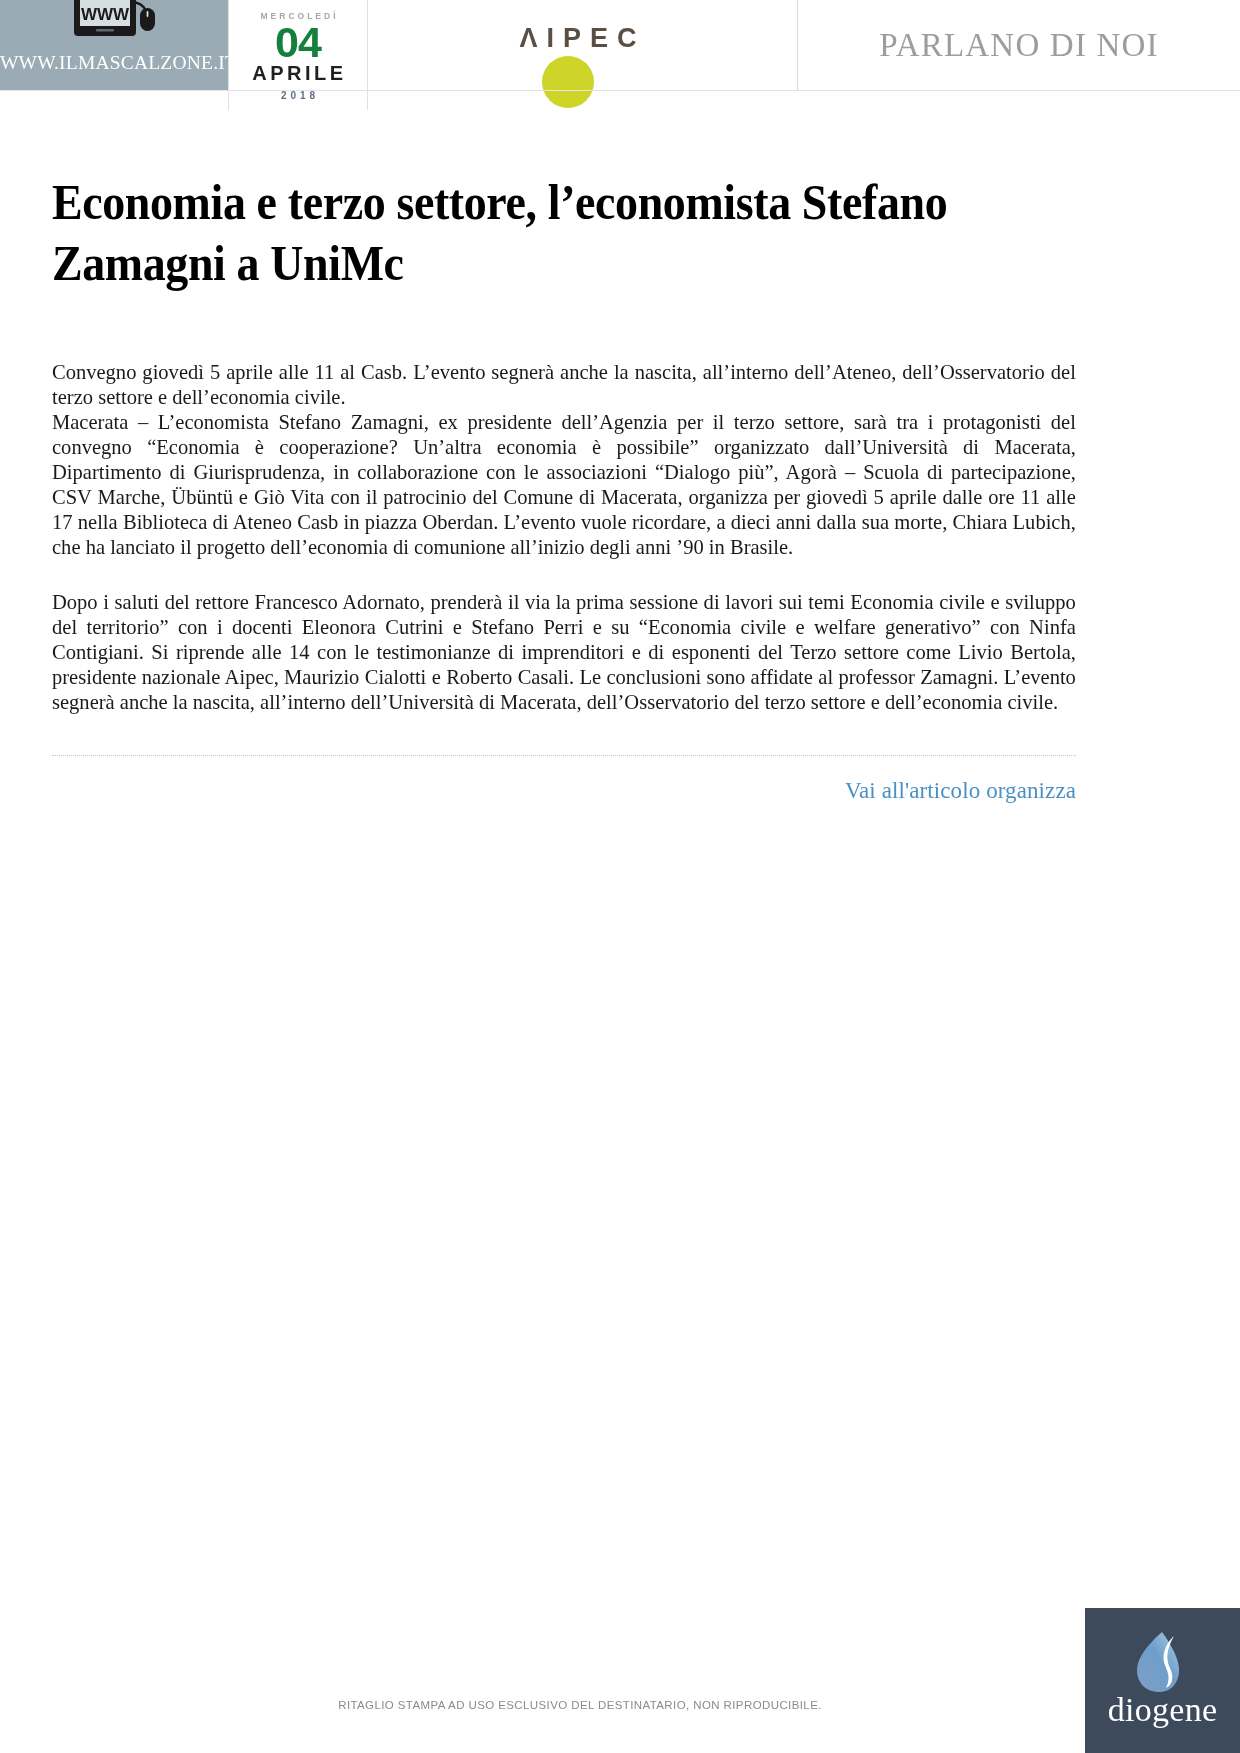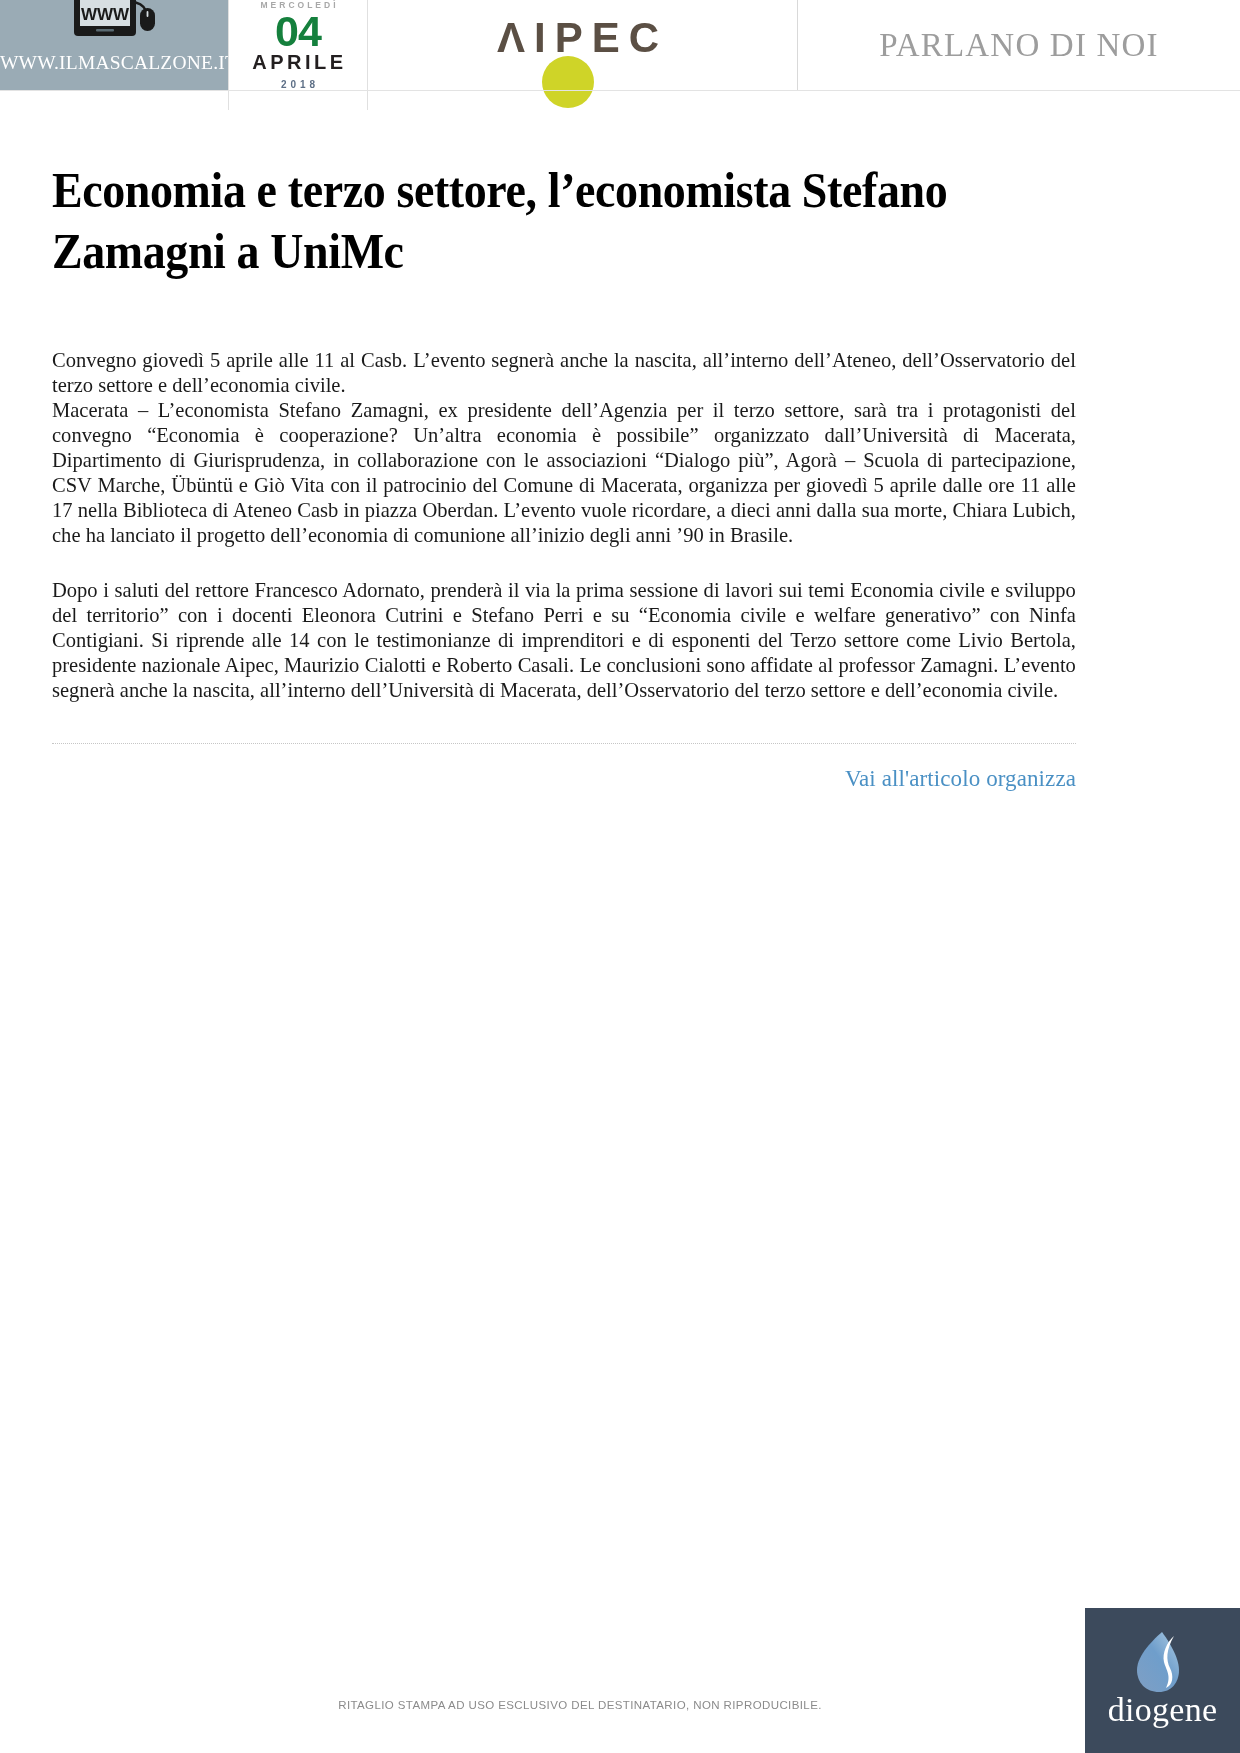--- a/index.html
+++ b/index.html
@@ -67,21 +67,21 @@
 
   
   .date-block {
     flex: 0 0 140px;
     width: 140px;
     height: 110px;
     border-left: 1px solid #e0e0e0;
     border-right: 1px solid #e0e0e0;
     background: #fff;
     text-align: center;
-    padding-top: 0;
+    padding-top: 11px;
     position: relative;
     overflow: visible;
   }
   .date-weekday {
     font-family: "Liberation Sans", sans-serif;
     font-size: 8.5px;
     letter-spacing: 3px;
     color: #a8a8a8;
     font-weight: 700;
     margin-left: 3px;
@@ -123,21 +123,21 @@
     position: relative;
     background: #fff;
   }
   .brand-wordmark {
     position: absolute;
     top: 21px;
     left: 0;
     width: 100%;
     text-align: center;
     font-family: "Liberation Sans", sans-serif;
-    font-size: 42px;
+    font-size: 27px;
     font-weight: 700;
     letter-spacing: 9px;
     color: #5b4f44;
     line-height: 34px;
   }
   .brand-dot {
     position: absolute;
     top: 56px;
     left: 50%;
     transform: translateX(-50%);
@@ -166,21 +166,21 @@
     color: #9d9d9d;
     white-space: nowrap;
   }
 
   
   .article {
     position: absolute;
     top: 90px;
     left: 0;
     width: 1128px;
-    padding: 4px 52px;
+    padding: 16px 52px;
   }
   .article-title {
     margin: 0;
     padding-top: 66px;
     font-family: "Liberation Serif", serif;
     font-weight: 700;
     font-size: 51px;
     line-height: 61px;
     color: #000000;
     letter-spacing: -0.4px;

